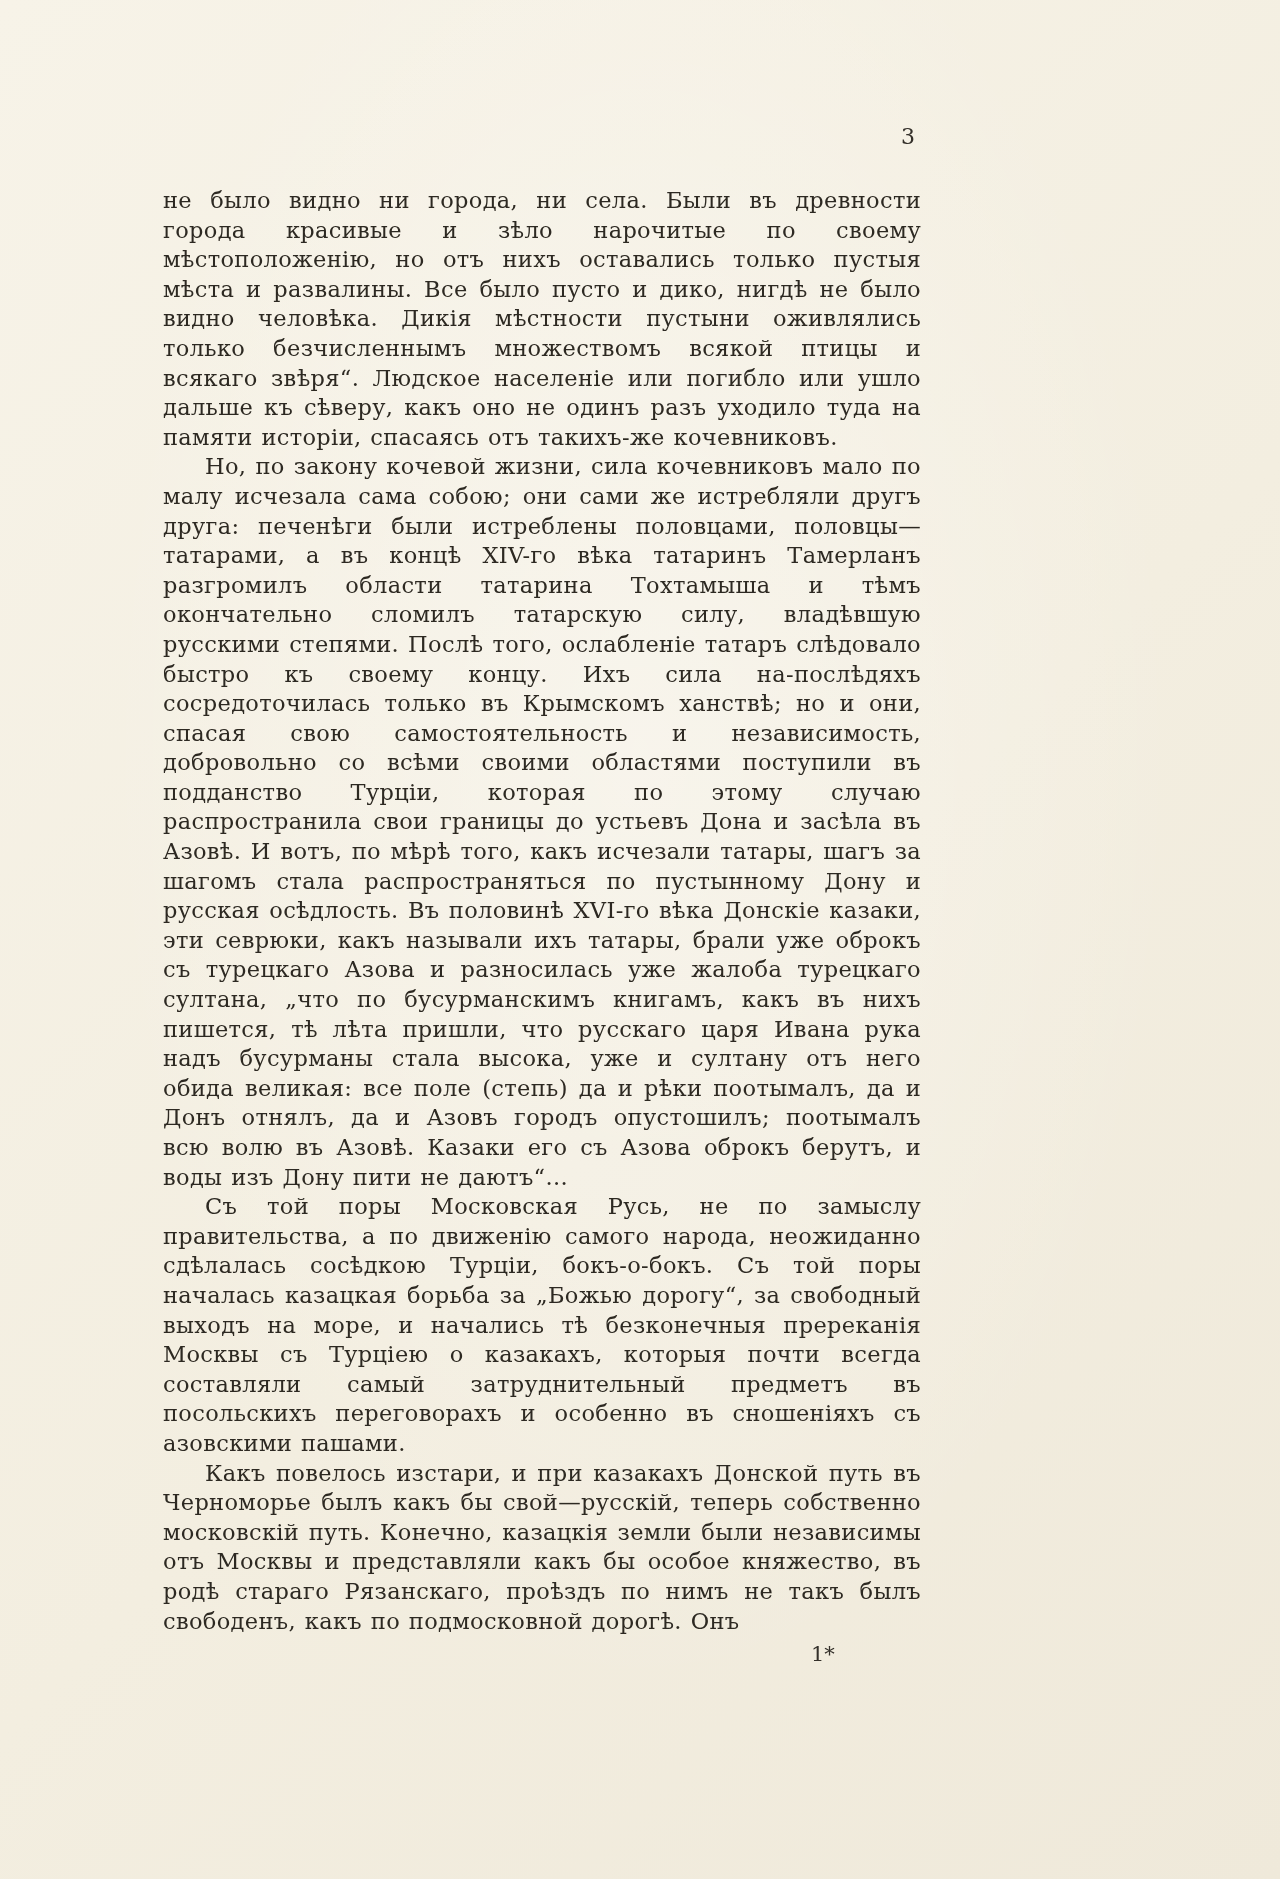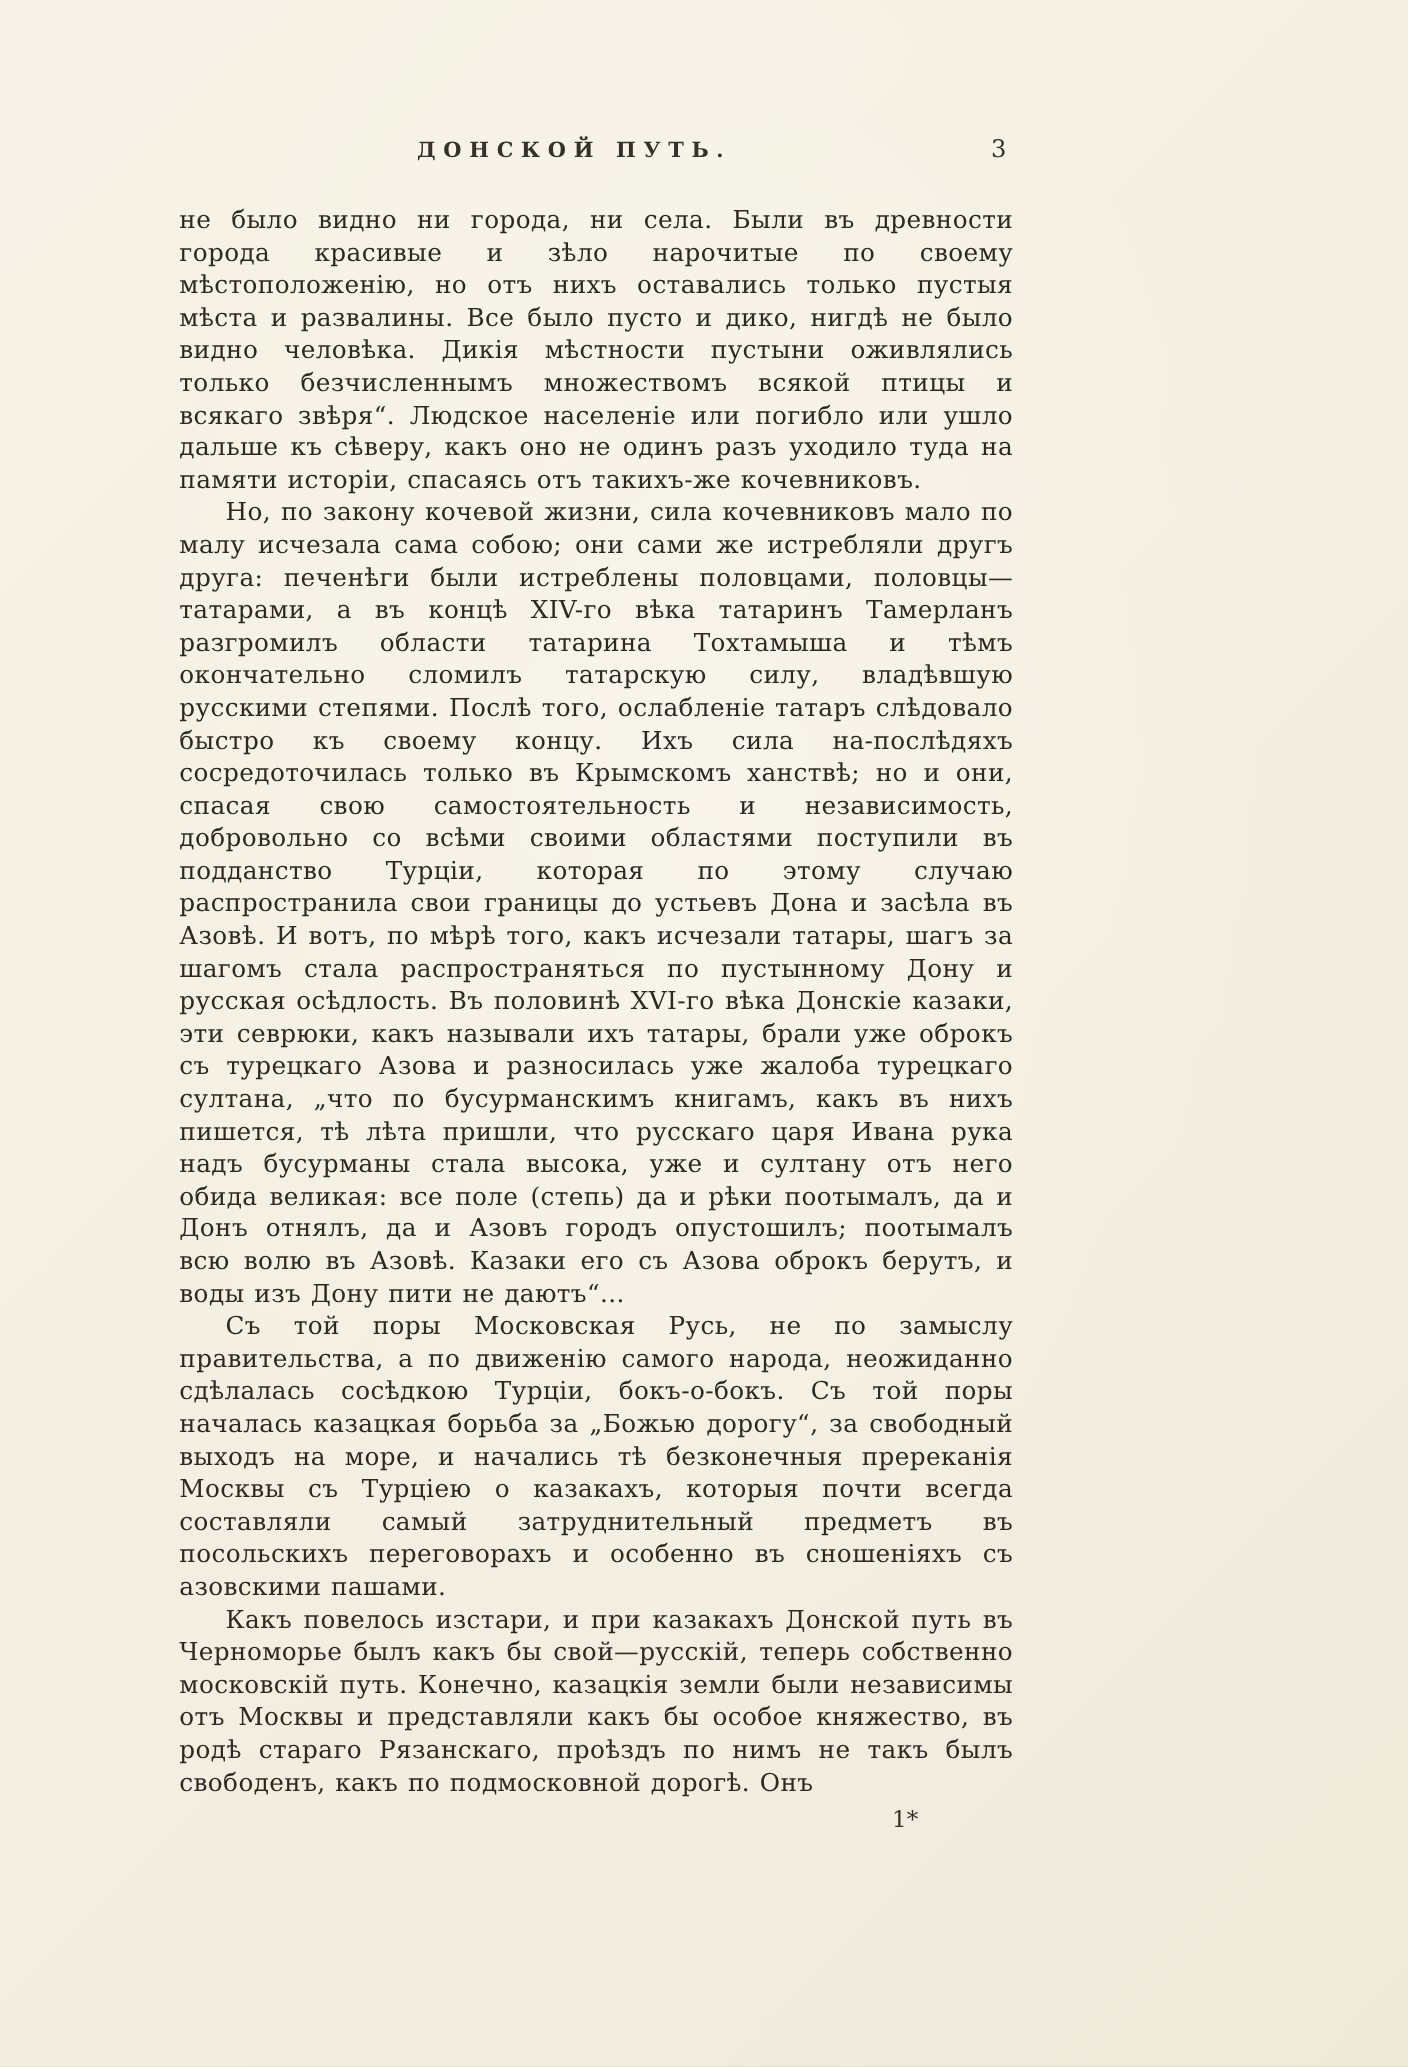--- a/index.html
+++ b/index.html
@@ -74,21 +74,20 @@
     color: #34302a;
   }
 </style>
 </head>
 <body>
 
 <div class="page">
   <div class="text-block">
 
     <div class="running-head">
-      <span class="running-title">ДОНСКОЙ ПУТЬ.</span>
       <span class="page-number">3</span>
     </div>
 
     <div class="page-body">
       <p class="continuation">не было видно ни города, ни села. Были въ древности города красивые и зѣло нарочитые по своему мѣстоположенію, но отъ нихъ оставались только пустыя мѣста и развалины. Все было пусто и дико, нигдѣ не было видно человѣка. Дикія мѣстности пустыни оживлялись только безчисленнымъ множествомъ всякой птицы и всякаго звѣря“. Людское населеніе или погибло или ушло дальше къ сѣверу, какъ оно не одинъ разъ уходило туда на памяти исторіи, спасаясь отъ такихъ-же кочевниковъ.</p>
       <p>Но, по закону кочевой жизни, сила кочевниковъ мало по малу исчезала сама собою; они сами же истребляли другъ друга: печенѣги были истреблены половцами, половцы—татарами, а въ концѣ XIV-го вѣка татаринъ Тамерланъ разгромилъ области татарина Тохтамыша и тѣмъ окончательно сломилъ татарскую силу, владѣвшую русскими степями. Послѣ того, ослабленіе татаръ слѣдовало быстро къ своему концу. Ихъ сила на-послѣдяхъ сосредоточилась только въ Крымскомъ ханствѣ; но и они, спасая свою самостоятельность и независимость, добровольно со всѣми своими областями поступили въ подданство Турціи, которая по этому случаю распространила свои границы до устьевъ Дона и засѣла въ Азовѣ. И вотъ, по мѣрѣ того, какъ исчезали татары, шагъ за шагомъ стала распространяться по пустынному Дону и русская осѣдлость. Въ половинѣ XVI-го вѣка Донскіе казаки, эти севрюки, какъ называли ихъ татары, брали уже оброкъ съ турецкаго Азова и разносилась уже жалоба турецкаго султана, „что по бусурманскимъ книгамъ, какъ въ нихъ пишется, тѣ лѣта пришли, что русскаго царя Ивана рука надъ бусурманы стала высока, уже и султану отъ него обида великая: все поле (степь) да и рѣки поотымалъ, да и Донъ отнялъ, да и Азовъ городъ опустошилъ; поотымалъ всю волю въ Азовѣ. Казаки его съ Азова оброкъ берутъ, и воды изъ Дону пити не даютъ“...</p>
       <p>Съ той поры Московская Русь, не по замыслу правительства, а по движенію самого народа, неожиданно сдѣлалась сосѣдкою Турціи, бокъ-о-бокъ. Съ той поры началась казацкая борьба за „Божью дорогу“, за свободный выходъ на море, и начались тѣ безконечныя пререканія Москвы съ Турціею о казакахъ, которыя почти всегда составляли самый затруднительный предметъ въ посольскихъ переговорахъ и особенно въ сношеніяхъ съ азовскими пашами.</p>
       <p>Какъ повелось изстари, и при казакахъ Донской путь въ Черноморье былъ какъ бы свой—русскій, теперь собственно московскій путь. Конечно, казацкія земли были независимы отъ Москвы и представляли какъ бы особое княжество, въ родѣ стараго Рязанскаго, проѣздъ по нимъ не такъ былъ свободенъ, какъ по подмосковной дорогѣ. Онъ</p>
     </div>
 

